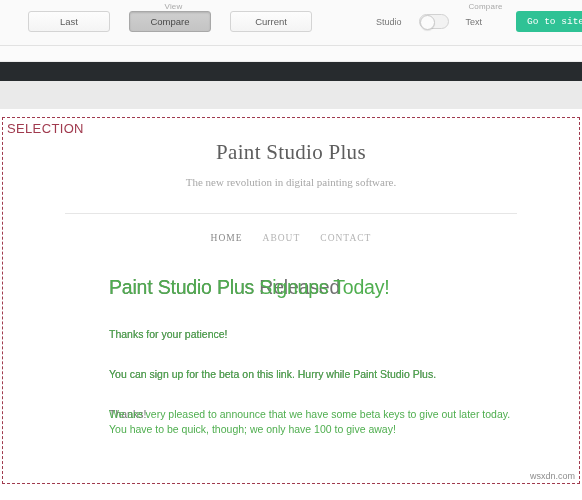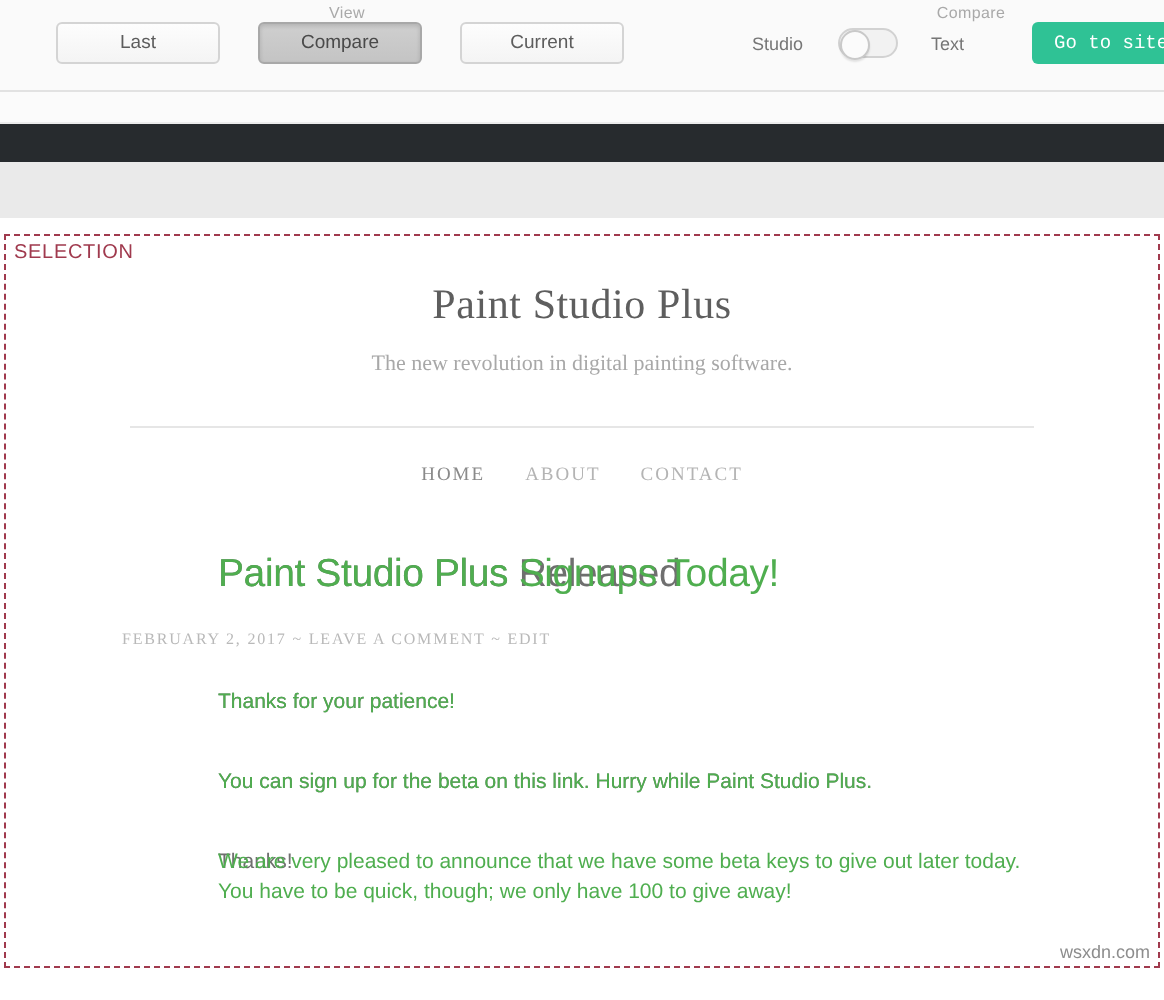--- a/index.html
+++ b/index.html
@@ -106,21 +106,21 @@
     position: relative;
     margin: 0 2px 0 2px;
     height: 367px;
     border: 1px dashed #a03a4e;
     background: #ffffff;
     overflow: hidden;
   }
   .selection-label {
     position: absolute;
     top: 3px; left: 4px;
-    font-size: 10px;
+    font-size: 13px;
     color: #a03a4e;
     letter-spacing: .35px;
     font-family: "Liberation Sans", sans-serif;
   }
 
   
   .site { padding-top: 22px; }
   .site-title {
     text-align: center;
     font-family: "Liberation Serif", serif;
@@ -246,21 +246,20 @@
       <span class="nav-item">CONTACT</span>
     </div>
 
     <div class="post">
 
       <div class="diff-line post-title-wrap">
         <div class="layer post-title old">Paint Studio Plus Released</div>
         <div class="layer post-title new">Paint Studio Plus Signups Today!</div>
       </div>
 
-      <div class="post-meta">FEBRUARY 2, 2017 ~ LEAVE A COMMENT ~ EDIT</div>
 
       <div class="diff-line body-block p1-wrap">
         <div class="layer old">Thanks for your patience!</div>
         <div class="layer new">Thanks for your patience!</div>
       </div>
 
       <div class="diff-line body-block p2-wrap">
         <div class="layer old">You can sign up for the beta on this link. Hurry while Paint Studio Plus.</div>
         <div class="layer new">You can sign up for the beta on this link. Hurry while Paint Studio Plus.</div>
       </div>

